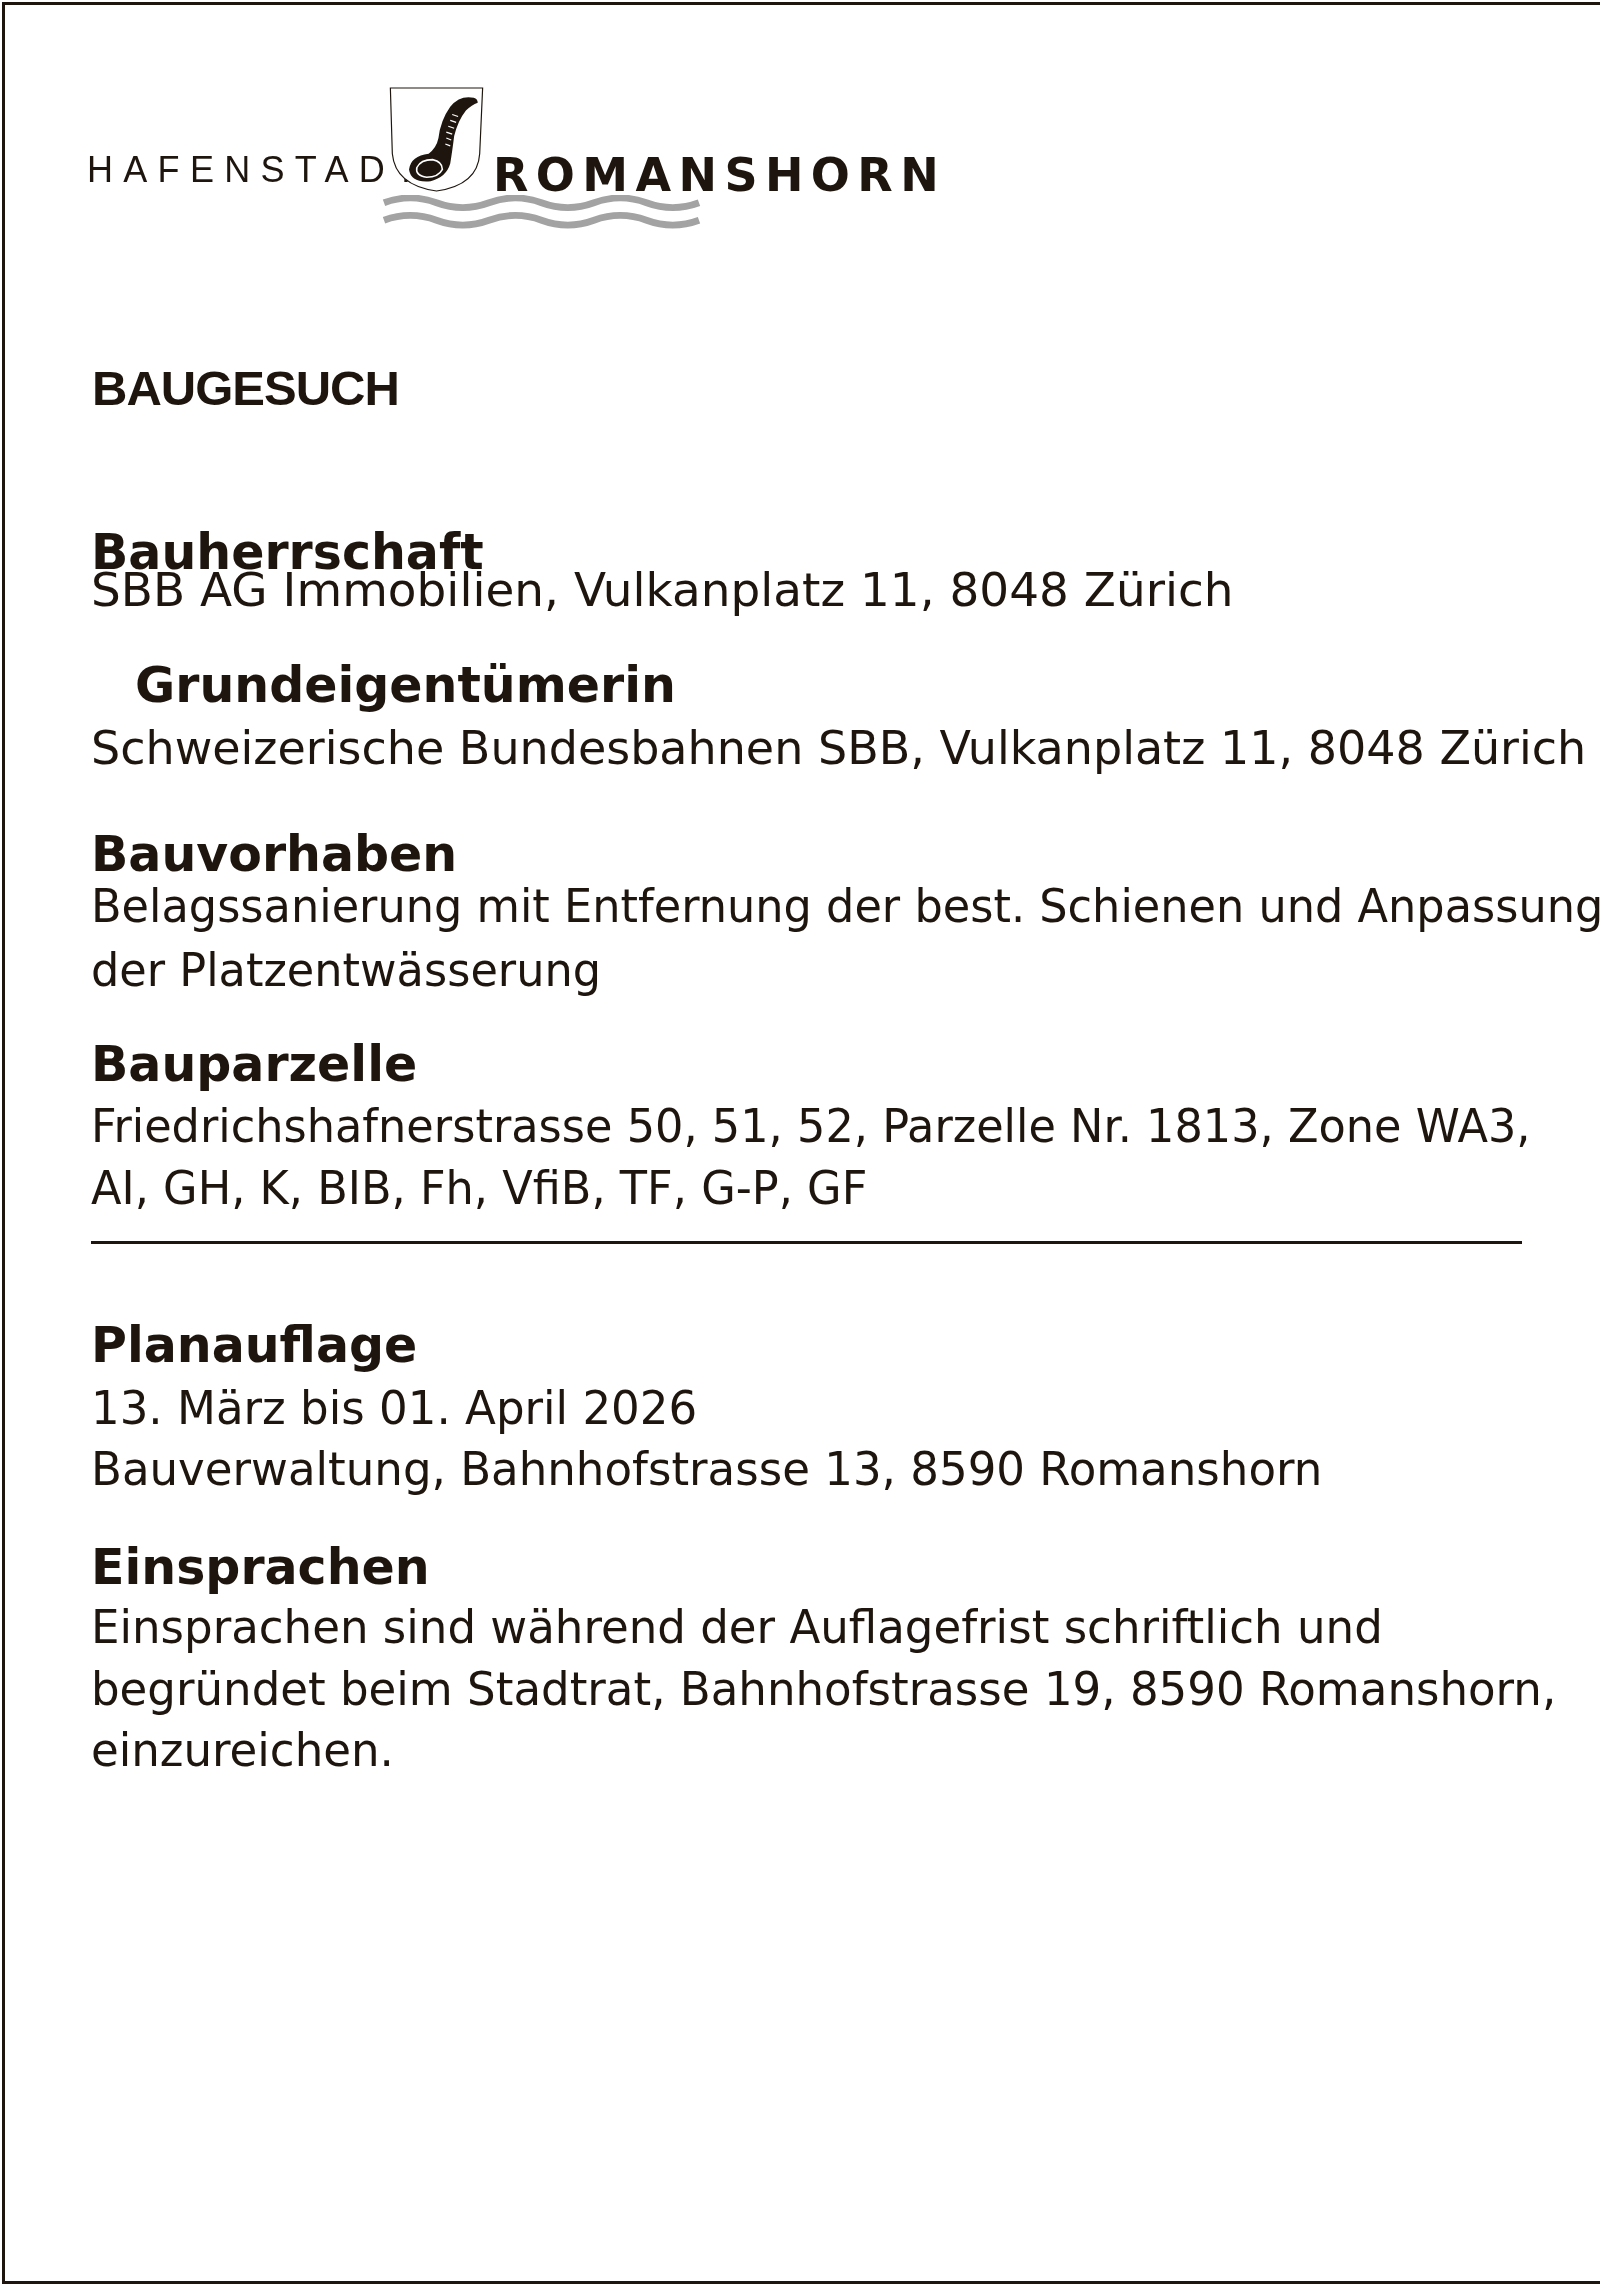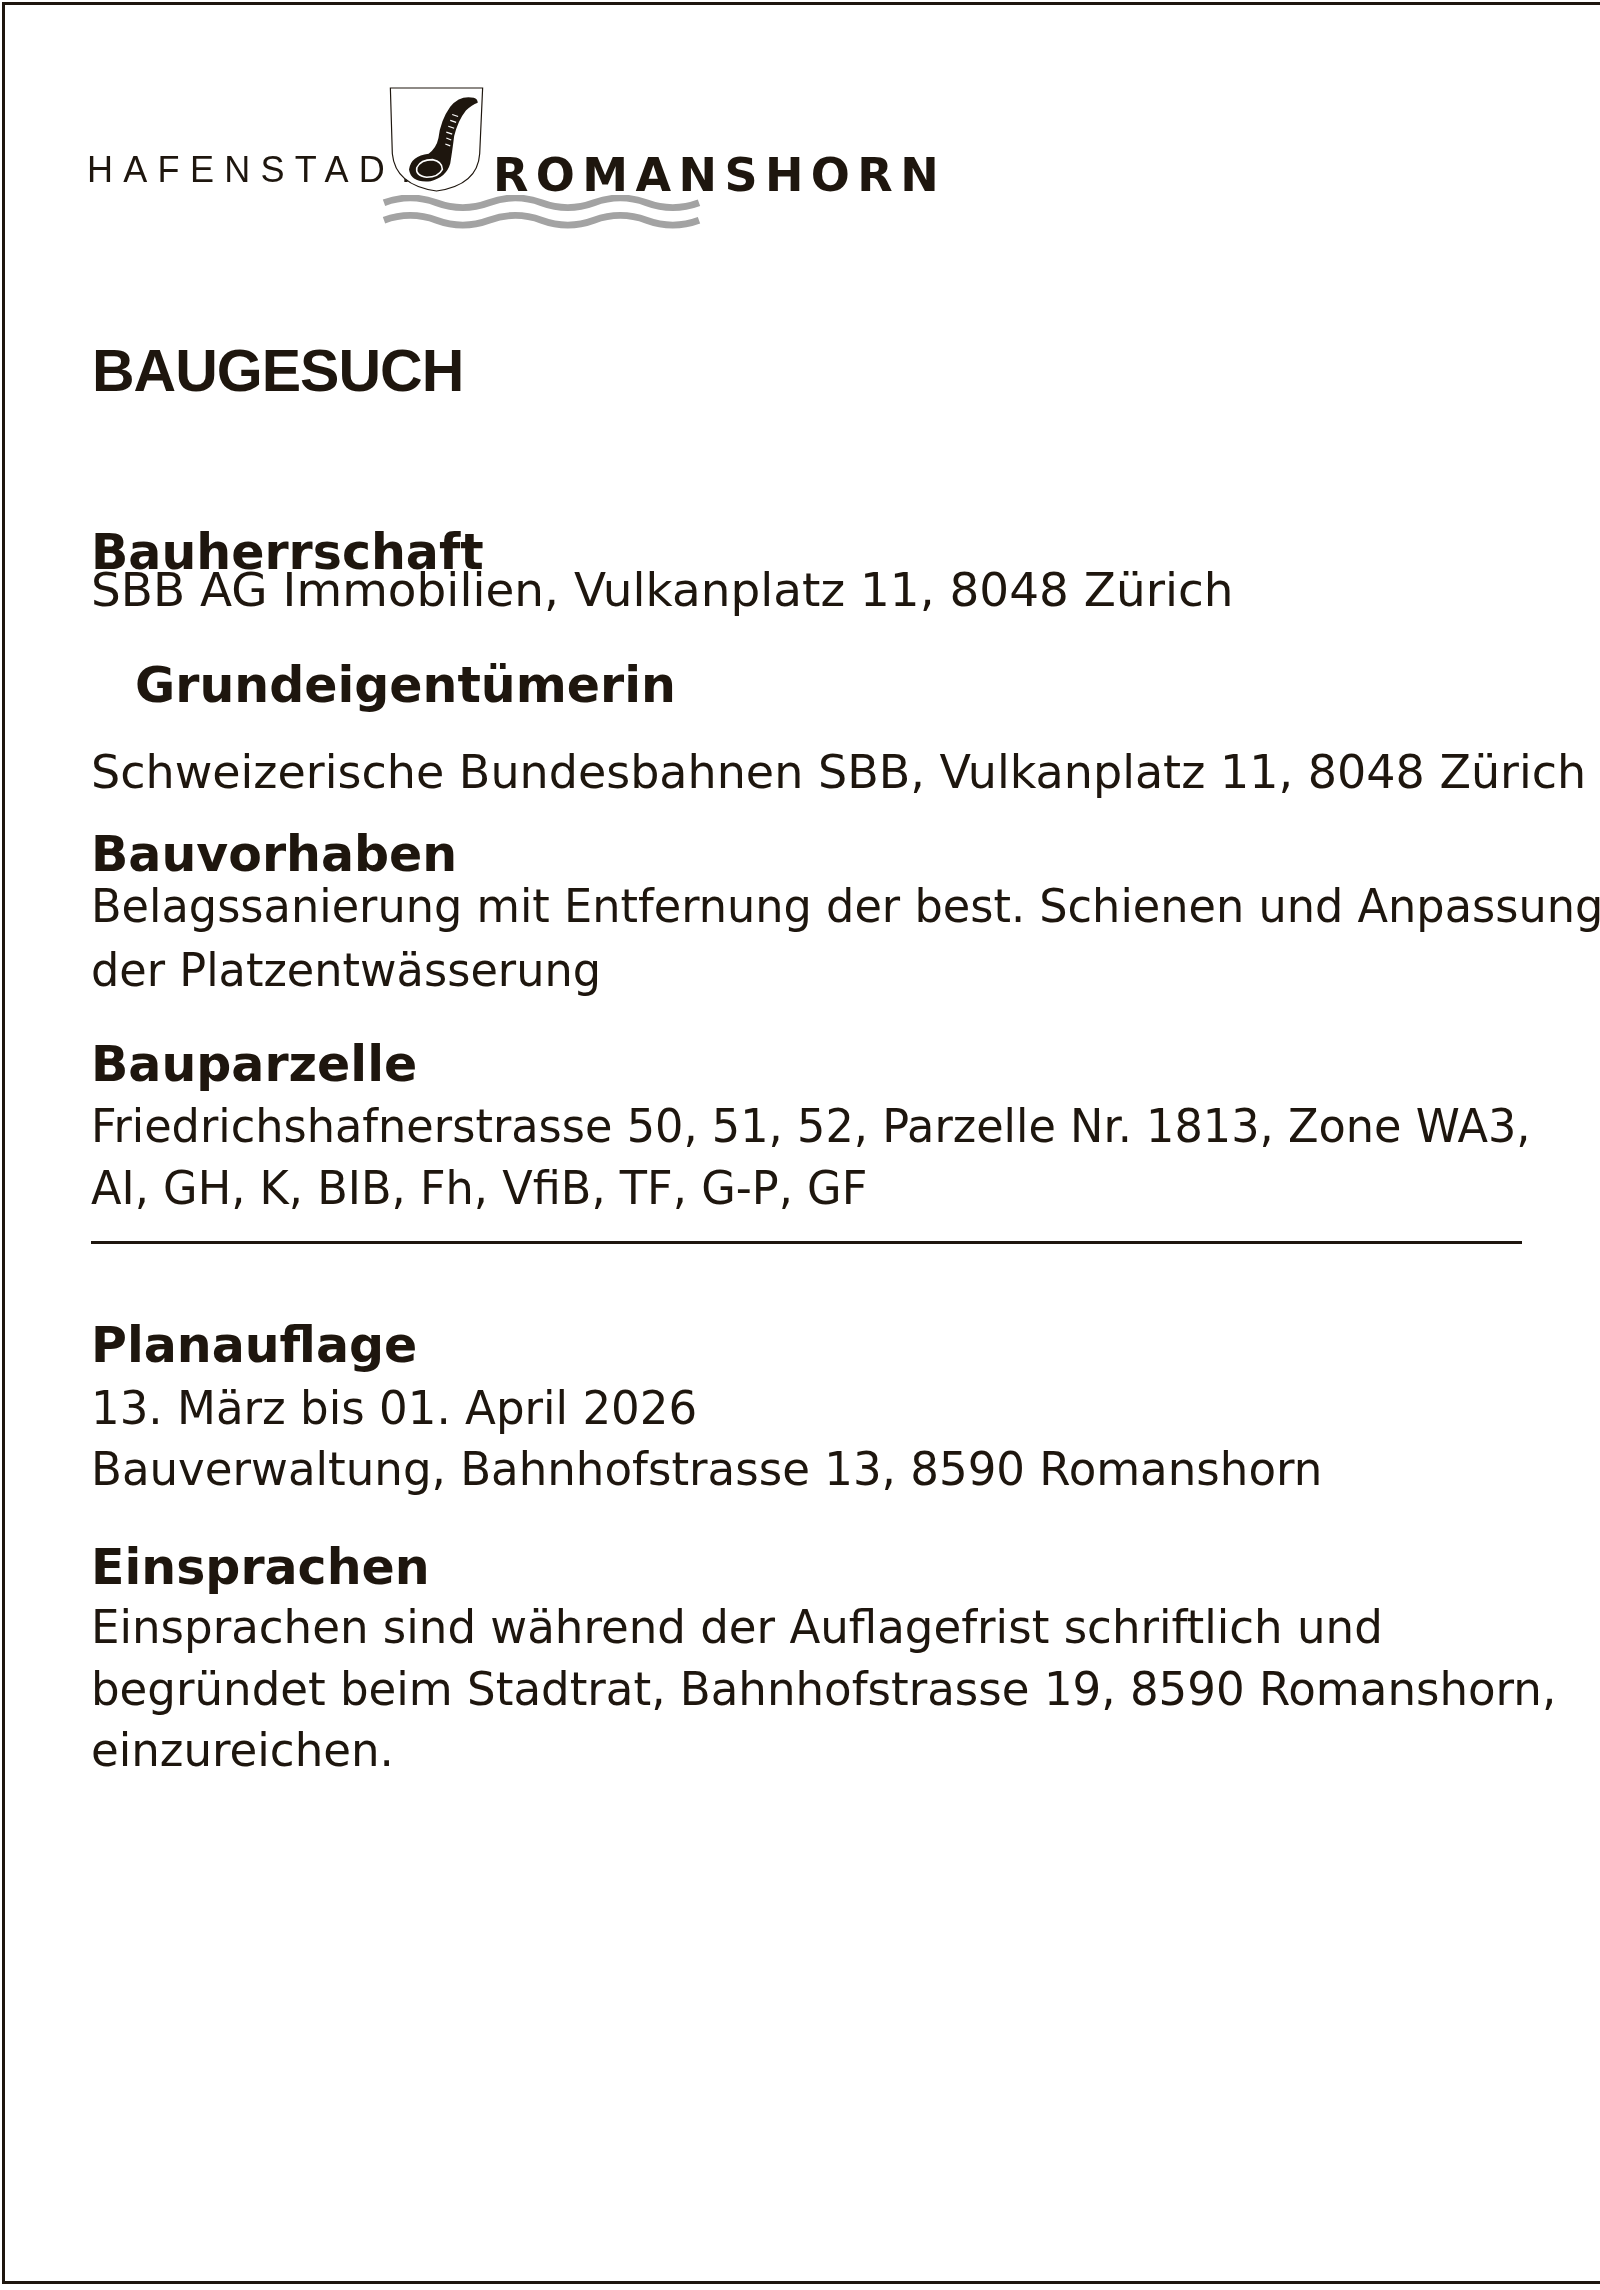--- a/index.html
+++ b/index.html
@@ -11,22 +11,22 @@
   }
   .line {
     position: absolute; left: 91px; white-space: nowrap;
     font-family: "DejaVu Sans", "Liberation Sans", sans-serif;
     color: #1e160e; transform-origin: 0 100%;
     line-height: 1;
   }
   .body-text { font-size: 46px; font-weight: normal; }
   .heading { font-size: 49px; font-weight: bold; }
   .title {
-    position: absolute; left: 92px; top: 342px; white-space: nowrap;
-    font-family: "Liberation Sans", sans-serif; font-weight: bold; font-size: 59px;
+    position: absolute; left: 92px; top: 364px; white-space: nowrap;
+    font-family: "Liberation Sans", sans-serif; font-weight: bold; font-size: 49px;
     color: #1e160e; line-height: 1; letter-spacing: -1px;
   }
   .divider {
     position: absolute; left: 91px; top: 1241px; width: 1431px; height: 3px; background: #1e160e;
   }
   .logo-left {
     position: absolute; left: 87px; top: 152px; white-space: nowrap;
     font-family: "Liberation Sans", sans-serif; font-size: 36px; font-weight: normal;
     letter-spacing: 10.3px; color: #1e160e; line-height: 1;
   }
@@ -60,21 +60,21 @@
 
 <h1 class="title" style="margin:0;">BAUGESUCH</h1>
 
 <div>
   <div class="line heading" style="top:528px;">Bauherrschaft</div>
   <div class="line body-text" style="top:567px; transform:scaleX(1.02);">SBB AG Immobilien, Vulkanplatz 11, 8048 Zürich</div>
 </div>
 
 <div>
   <div class="line heading" style="top:661px;margin-left:44px;">Grundeigentümerin</div>
-  <div class="line body-text" style="top:725px; transform:scaleX(1.0);margin-top:24px;">Schweizerische Bundesbahnen SBB, Vulkanplatz 11, 8048 Zürich</div>
+  <div class="line body-text" style="top:725px; transform:scaleX(1.0);">Schweizerische Bundesbahnen SBB, Vulkanplatz 11, 8048 Zürich</div>
 </div>
 
 <div>
   <div class="line heading" style="top:830px;">Bauvorhaben</div>
   <div class="line body-text" style="top:883px; transform:scaleX(0.97);">Belagssanierung mit Entfernung der best. Schienen und Anpassung</div>
   <div class="line body-text" style="top:947px; transform:scaleX(0.97);">der Platzentwässerung</div>
 </div>
 
 <div>
   <div class="line heading" style="top:1040px;">Bauparzelle</div>

